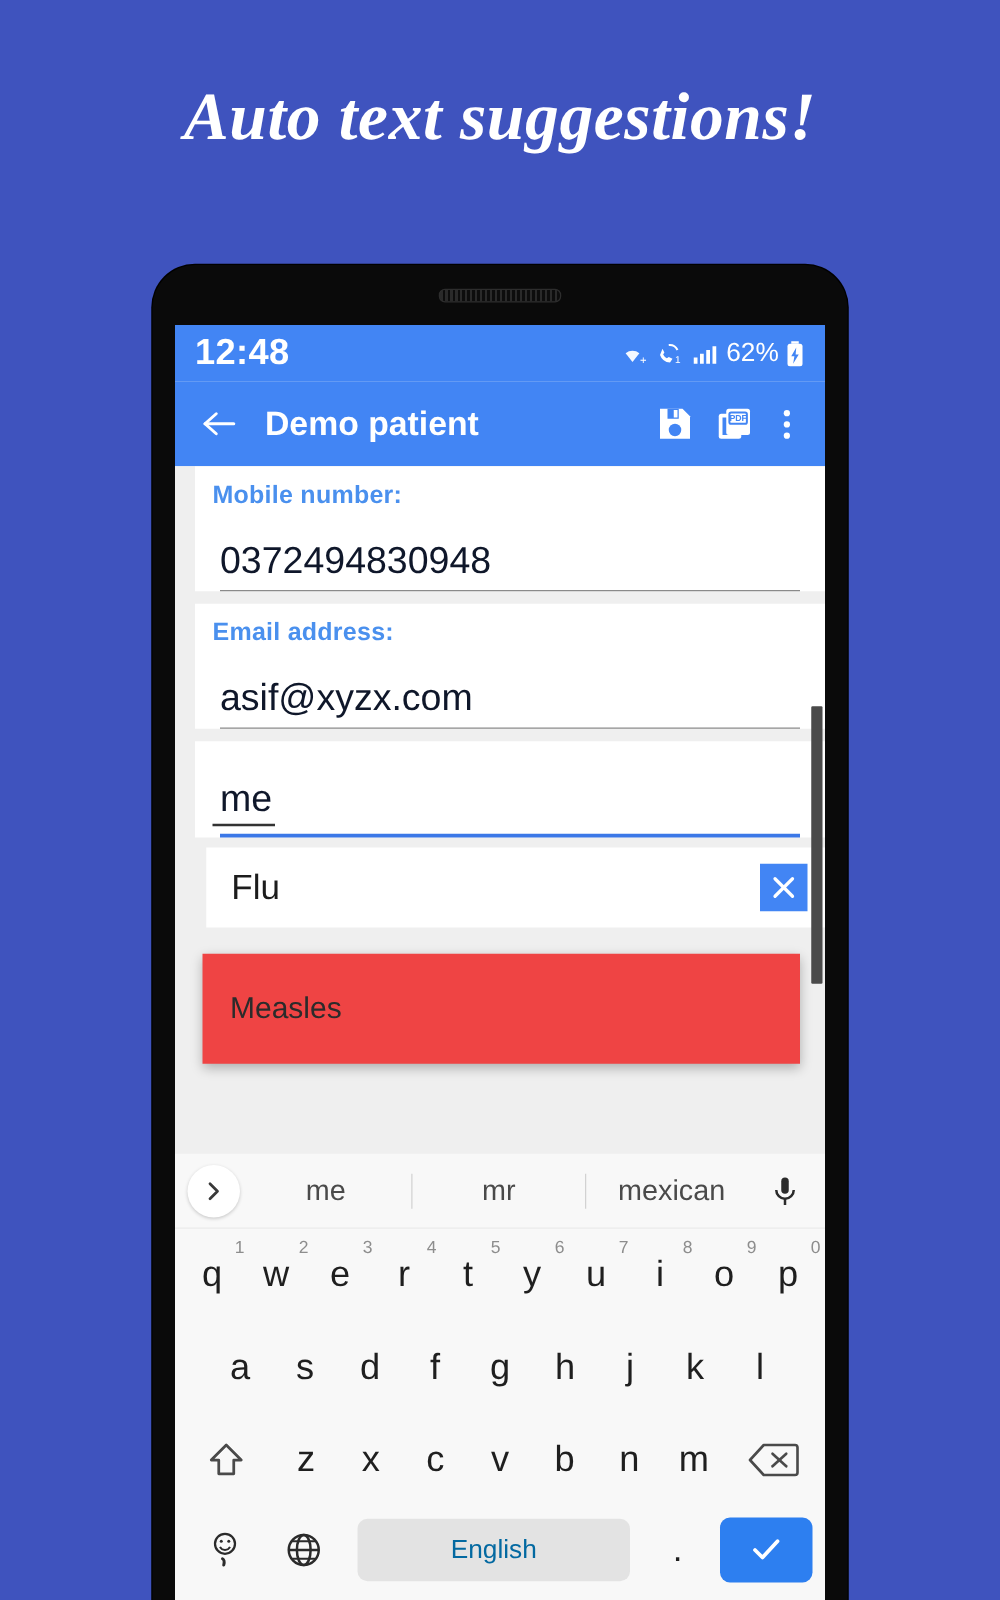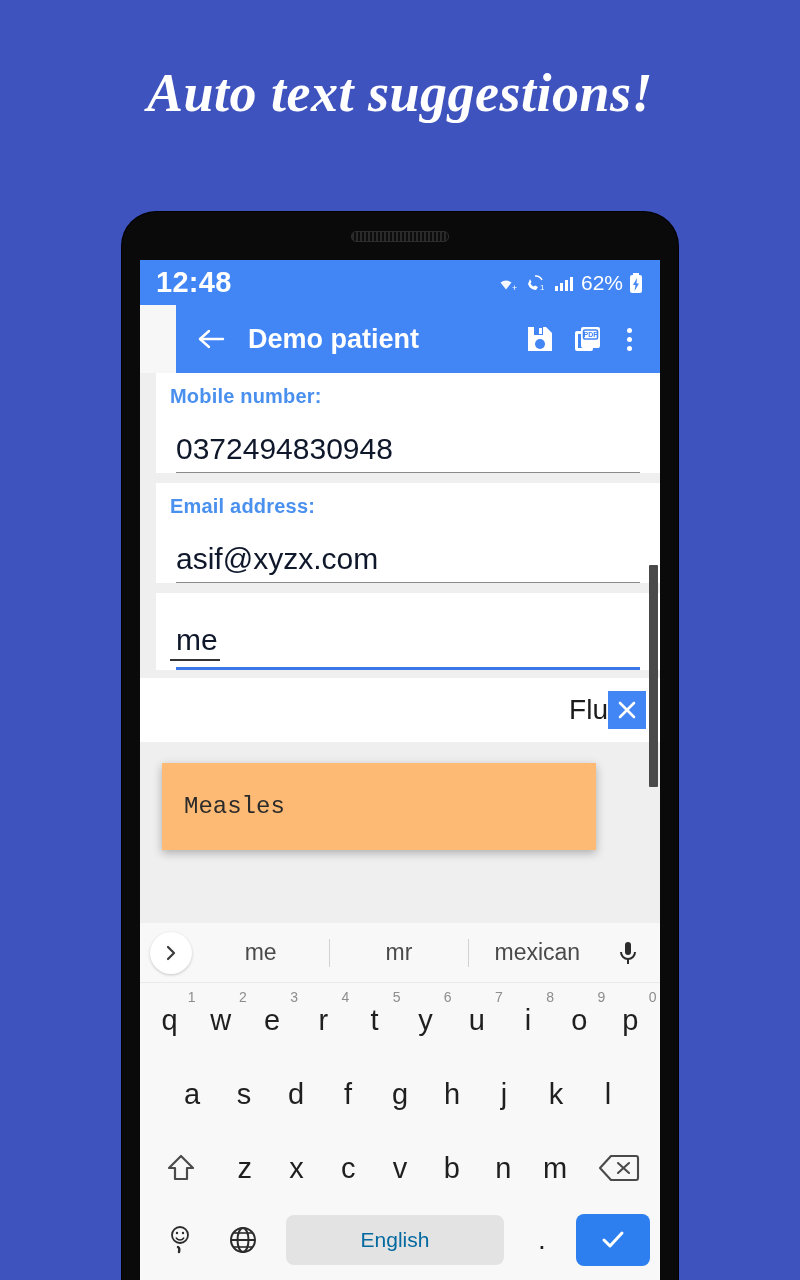--- a/index.html
+++ b/index.html
@@ -52,21 +52,21 @@
     display:flex;align-items:center;justify-content:space-between;
     padding:0 16px;box-sizing:border-box;
   }
   .status-time{font-size:29px;font-weight:700;letter-spacing:0.3px;}
   .status-right{display:flex;align-items:center;gap:5px;}
   .status-right svg{display:block;}
   .status-battery-text{font-size:21px;font-weight:400;margin-left:1px;}
   
   .appbar{
     height:68px;background:#4285f4;color:#fff;
-    display:flex;align-items:center;padding:0 14px;box-sizing:border-box;margin-left:36px;
+    display:flex;align-items:center;padding:0 14px;box-sizing:border-box;
   }
   .appbar-back{width:44px;height:44px;display:flex;align-items:center;justify-content:center;flex:0 0 auto;}
   .appbar-title{
     font-size:27px;font-weight:700;color:#fff;
     margin-left:14px;flex:1 1 auto;white-space:nowrap;
   }
   .appbar-action{width:48px;height:44px;display:flex;align-items:center;justify-content:center;flex:0 0 auto;}
   .appbar-overflow{width:34px;height:44px;display:flex;flex-direction:column;align-items:center;justify-content:center;gap:4px;flex:0 0 auto;}
   .dot{width:5px;height:5px;border-radius:50%;background:#fff;}
   
@@ -96,36 +96,36 @@
   }
   .field-underline.active{height:3px;background:#3b78e7;margin-bottom:8px;}
   .field-value.composing{
     display:inline-block;
     border-bottom:2px solid #333;
     padding:18px 2px 2px 6px;
   }
   .field-value-wrap{padding-bottom:6px;}
   
   .autocomplete{
-    position:absolute;left:22px;top:390px;width:434px;
-    background:#fdba74;
+    position:absolute;left:22px;top:390px;width:478px;
+    background:#ef4444;
     box-shadow:0 3px 9px rgba(0,0,0,0.28);
     z-index:20;
-    font-family:Liberation Mono, monospace;
   }
   .autocomplete-item{
     font-size:24px;color:#2b2b2b;
     padding:30px 0 30px 22px;
   }
   
   .list-row{
     background:#fff;
-    display:flex;align-items:center;justify-content:flex-end;
+    display:flex;align-items:center;justify-content:space-between;
     padding:14px 14px 14px 20px;box-sizing:border-box;
     height:64px;
+    margin-left:25px;
   }
   .list-row-label{font-size:28px;color:#1c1c1c;}
   .btn-remove{
     width:38px;height:38px;background:#4285f4;
     display:flex;align-items:center;justify-content:center;
     flex:0 0 auto;
   }
   
   .content-scrollbar{
     position:absolute;right:2px;top:192px;width:9px;height:222px;

